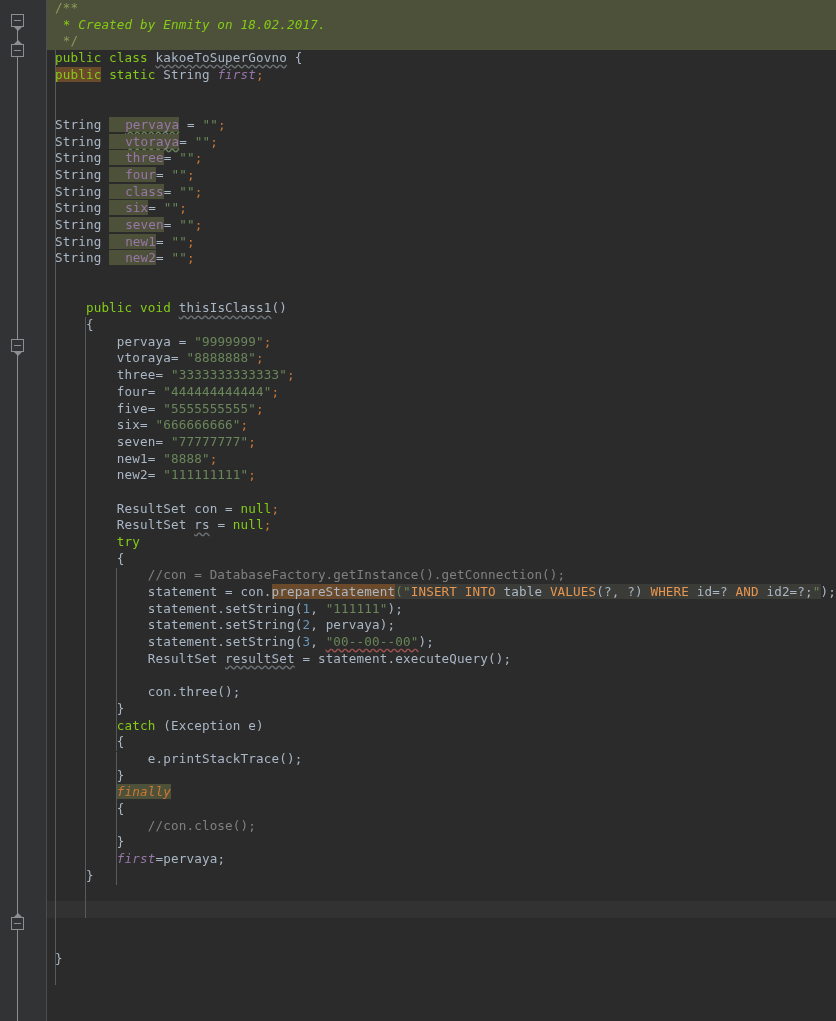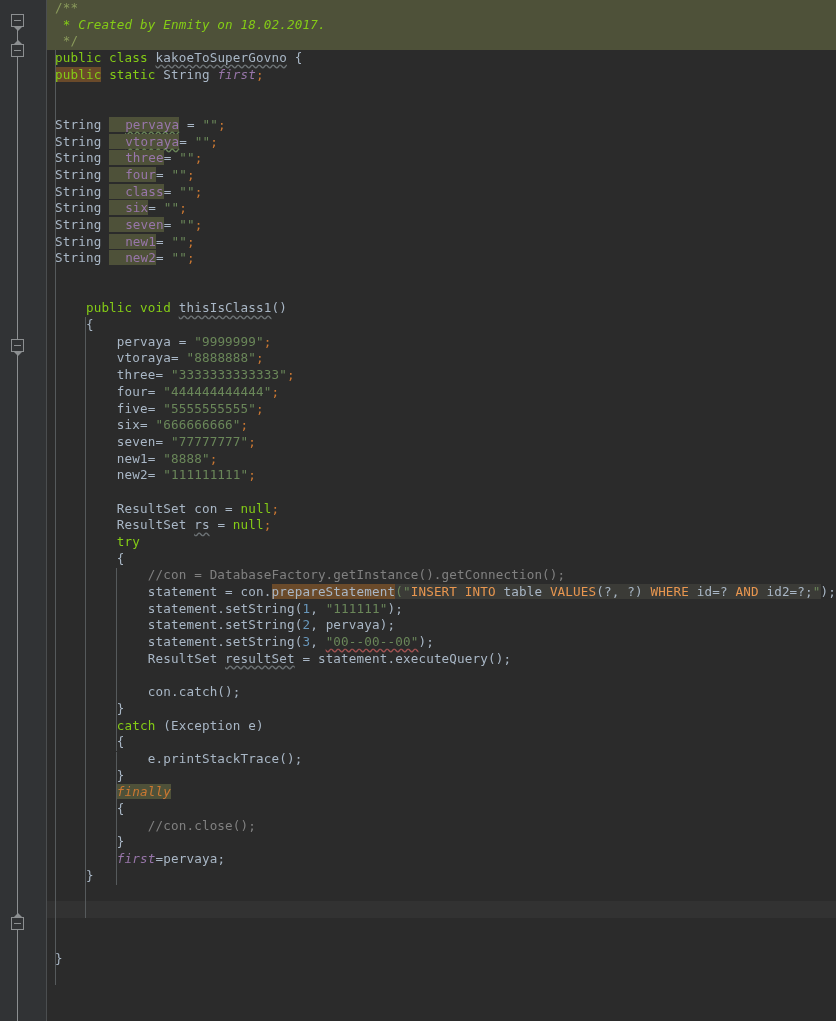--- a/index.html
+++ b/index.html
@@ -191,21 +191,21 @@
       <div class="line"><span class="txt">        ResultSet </span><span class="txt wavy-grey">rs</span><span class="txt"> = </span><span class="kw">null</span><span class="semi">;</span></div>
       <div class="line"><span class="kw">        try</span></div>
       <div class="line"><span class="txt">        {</span></div>
       <div class="line"><span class="cmt">            //con = DatabaseFactory.getInstance().getConnection();</span></div>
       <div class="line"><span class="txt">            statement = con.</span><span class="txt hl-write">prepareStatement</span><span class="hl-inject"><span class="str">("</span><span class="sql-kw">INSERT INTO</span><span class="sql-txt"> table </span><span class="sql-kw">VALUES</span><span class="sql-txt">(?, ?) </span><span class="sql-kw">WHERE</span><span class="sql-txt"> id=? </span><span class="sql-kw">AND</span><span class="sql-txt"> id2=?;</span><span class="str">"</span></span><span class="txt">);</span></div>
       <div class="line"><span class="txt">            statement.setString(</span><span class="num">1</span><span class="txt">, </span><span class="str">"111111"</span><span class="txt">);</span></div>
       <div class="line"><span class="txt">            statement.setString(</span><span class="num">2</span><span class="txt">, pervaya);</span></div>
       <div class="line"><span class="txt">            statement.setString(</span><span class="num">3</span><span class="txt">, </span><span class="str wavy-red">"00--00--00"</span><span class="txt">);</span></div>
       <div class="line"><span class="txt">            ResultSet </span><span class="txt wavy-grey">resultSet</span><span class="txt"> = statement.executeQuery();</span></div>
       <div class="line"></div>
-      <div class="line"><span class="txt">            con.catch();</span></div>
+      <div class="line"><span class="txt">            con.three();</span></div>
       <div class="line"><span class="txt">        }</span></div>
       <div class="line"><span class="kw">        catch </span><span class="txt">(Exception e)</span></div>
       <div class="line"><span class="txt">        {</span></div>
       <div class="line"><span class="txt">            e.printStackTrace();</span></div>
       <div class="line"><span class="txt">        }</span></div>
       <div class="line"><span class="txt">        </span><span class="kw-i hl-ident">finally</span></div>
       <div class="line"><span class="txt">        {</span></div>
       <div class="line"><span class="cmt">            //con.close();</span></div>
       <div class="line"><span class="txt">        }</span></div>
       <div class="line"><span class="txt">        </span><span class="sfld">first</span><span class="txt">=pervaya;</span></div>

